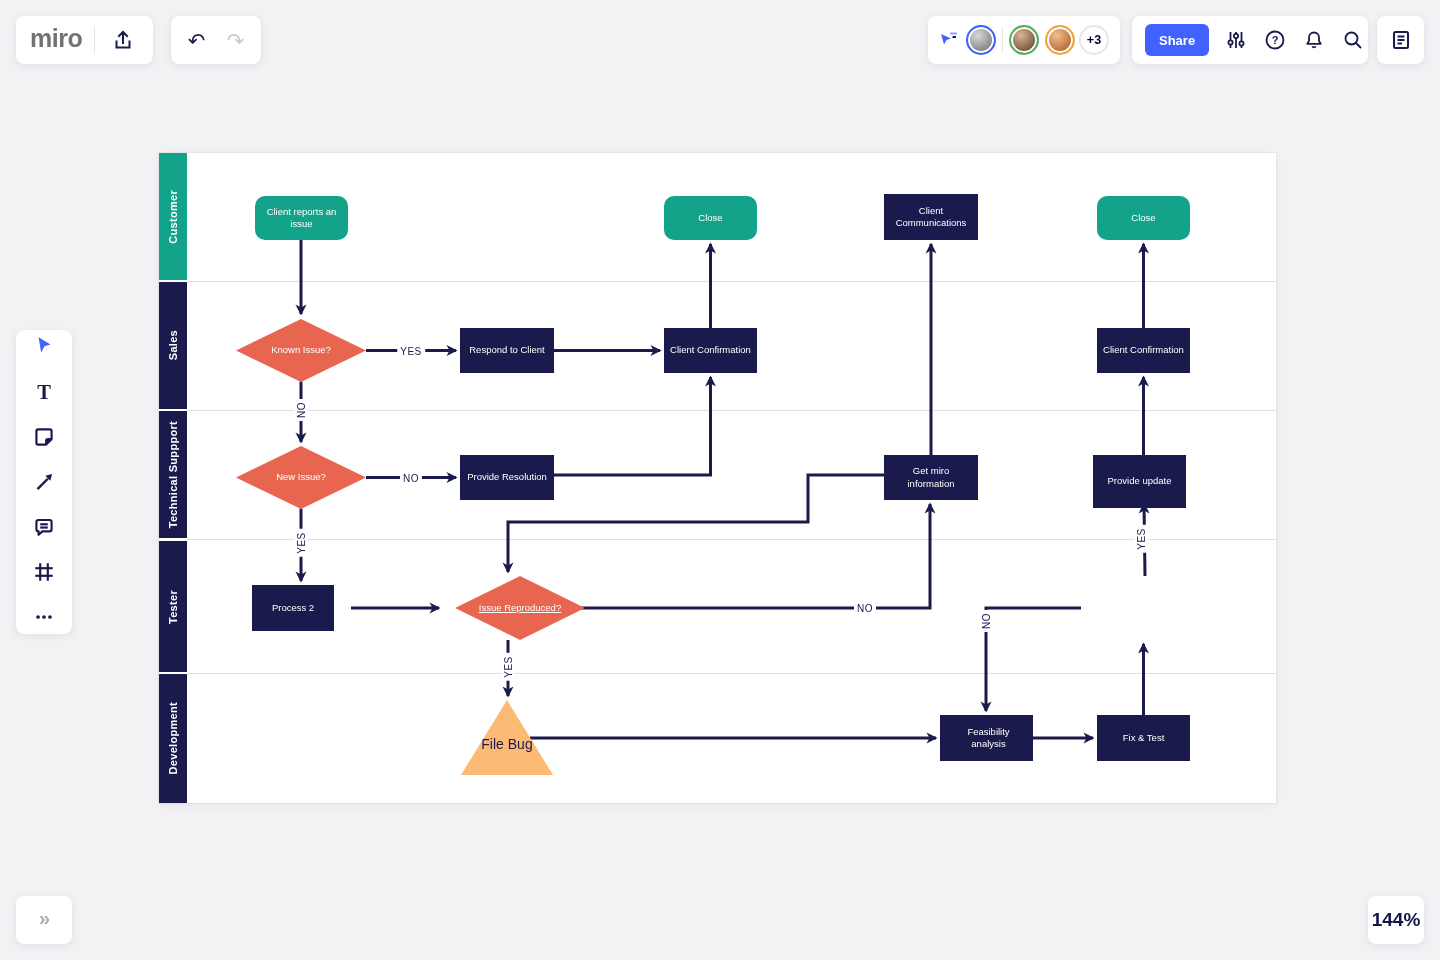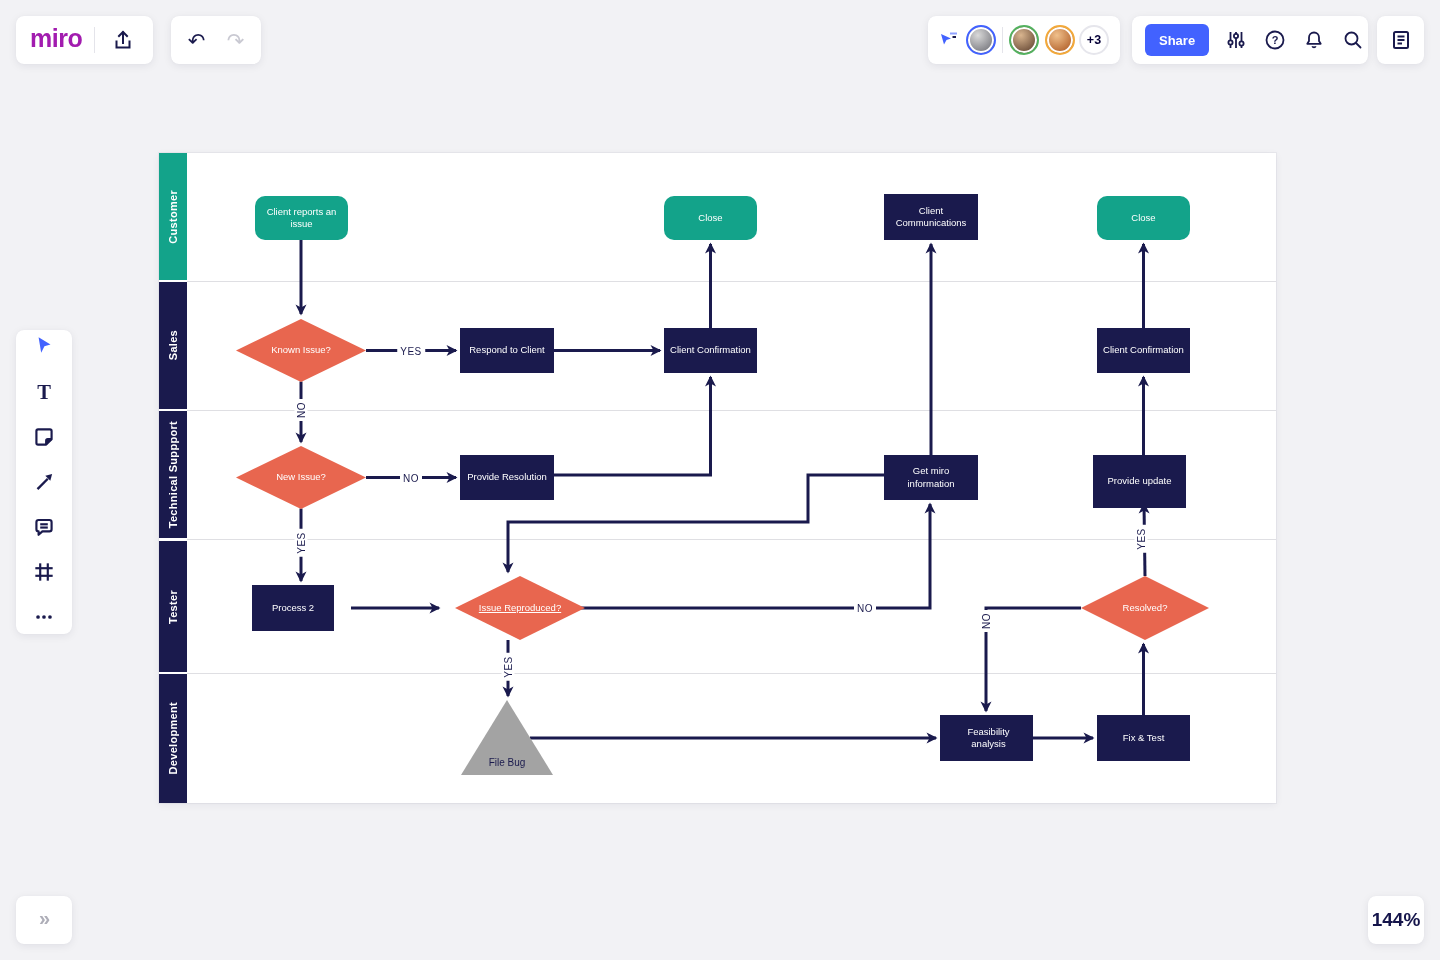--- a/index.html
+++ b/index.html
@@ -14,21 +14,21 @@
   .card {
     position:absolute;
     background:#fff;
     border-radius:8px;
     box-shadow:0 2px 8px rgba(5,0,56,.08), 0 0 1px rgba(5,0,56,.06);
     display:flex;
     align-items:center;
   }
   
   .logo-card { left:16px; top:16px; height:48px; padding:0 14px; gap:12px; }
-  .logo { font-size:25px; font-weight:700; letter-spacing:-.5px; color:#a21caf; padding-bottom:3px;}
+  .logo { font-size:25px; font-weight:700; letter-spacing:-.5px; color:#737373; padding-bottom:3px;}
   .vdiv { width:1px; height:26px; background:#e4e4ea; }
   .icon-btn { width:32px; height:32px; display:flex; align-items:center; justify-content:center; border-radius:6px; cursor:pointer; }
   .undo-card { left:171px; top:16px; height:48px; width:90px; justify-content:space-around; padding:0 6px;}
   .glyph { font-size:21px; line-height:1; }
   .undo-glyph { color:#1a1a4d; }
   .redo-glyph { color:#c9c9d2; }
   
   .collab-card { left:928px; top:16px; height:48px; width:192px; padding:0 10px; gap:6px; }
   .avatar { width:30px; height:30px; border-radius:50%; flex:none;
             box-shadow:inset 0 0 0 2px #fff; }
@@ -53,22 +53,22 @@
            box-shadow:0 0 0 1px rgba(5,0,56,.04), 0 2px 8px rgba(5,0,56,.06); }
   .lane-block { position:absolute; left:0; width:28px; display:flex; align-items:center; justify-content:center; }
   .lane-block span { writing-mode:vertical-rl; transform:rotate(180deg); color:#fff; font-size:11px; font-weight:700; letter-spacing:.3px; white-space:nowrap;}
   .lane-div { position:absolute; left:28px; right:0; height:1px; background:#dfdfe3; }
   .edges-svg { position:absolute; left:0; top:0; z-index:1; }
   .node { position:absolute; display:flex; align-items:center; justify-content:center; text-align:center;
           color:#fff; font-size:9.5px; line-height:1.3; padding:2px 6px; z-index:2; cursor:pointer;}
   .n-rect    { background:#1a1a4d; }
   .n-rounded { background:#13a38a; border-radius:10px; }
   .n-diamond { background:#e8664f; clip-path:polygon(50% 0,100% 50%,50% 100%,0 50%); padding:0 20px; }
-  .n-triangle{ background:#a3a3a3; clip-path:polygon(50% 0,100% 100%,0 100%); color:#1a1a4d;
-               align-items:flex-end; padding-bottom:6px; font-size:10px; }
+  .n-triangle{ background:#fdba74; clip-path:polygon(50% 0,100% 100%,0 100%); color:#1a1a4d;
+               align-items:flex-end; padding-bottom:22px; font-size:14px; }
   .elabel { position:absolute; z-index:3; background:#fff; color:#1a1a4d; font-size:10px; letter-spacing:.5px;
             padding:1px 3px; transform:translate(-50%,-50%); white-space:nowrap;}
   .elabel.rot { transform:translate(-50%,-50%) rotate(-90deg); }
   svg.ic { display:block; }
 </style>
 </head>
 <body>
 
 <div class="card logo-card">
   <div class="logo">miro</div>
@@ -292,21 +292,20 @@
   <div class="node n-rect" style="left:505px;top:175px;width:93px;height:45px;">Client Confirmation</div>
   <div class="node n-rect" style="left:938px;top:175px;width:93px;height:45px;">Client Confirmation</div>
 
   <div class="node n-diamond" style="left:77px;top:293px;width:130px;height:63px;">New Issue?</div>
   <div class="node n-rect" style="left:301px;top:302px;width:94px;height:45px;">Provide Resolution</div>
   <div class="node n-rect" style="left:725px;top:302px;width:94px;height:45px;">Get miro information</div>
   <div class="node n-rect" style="left:934px;top:302px;width:93px;height:53px;">Provide update</div>
 
   <div class="node n-rect" style="left:93px;top:432px;width:82px;height:46px;">Process 2</div>
   <div class="node n-diamond" style="left:296px;top:423px;width:130px;height:64px;text-decoration:underline;">Issue Reproduced?</div>
-  <div class="node n-diamond" style="left:922px;top:423px;width:128px;height:64px;">Resolved?</div>
 
   <div class="node n-triangle" style="left:302px;top:547px;width:92px;height:75px;">File Bug</div>
   <div class="node n-rect" style="left:781px;top:562px;width:93px;height:46px;padding-left:10px;">Feasibility analysis</div>
   <div class="node n-rect" style="left:938px;top:562px;width:93px;height:46px;">Fix &amp; Test</div>
 
   <span class="elabel" style="left:252px;top:198px;">YES</span>
   <span class="elabel" style="left:252px;top:325px;">NO</span>
   <span class="elabel" style="left:706px;top:455px;">NO</span>
   <span class="elabel rot" style="left:142px;top:257px;">NO</span>
   <span class="elabel rot" style="left:142px;top:390px;">YES</span>

